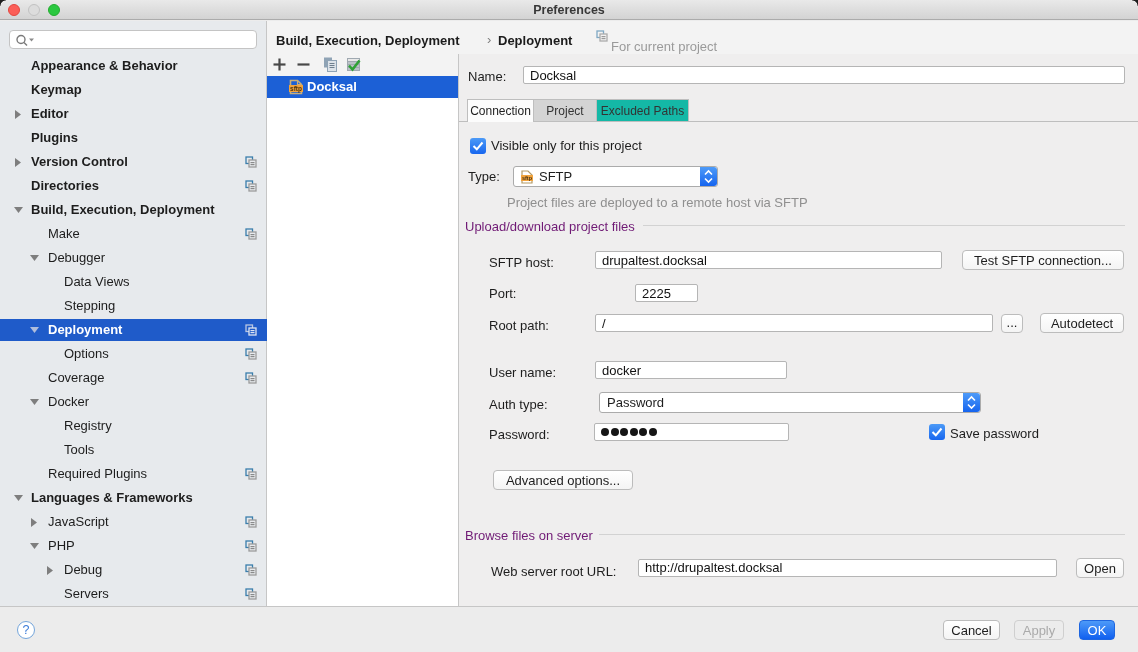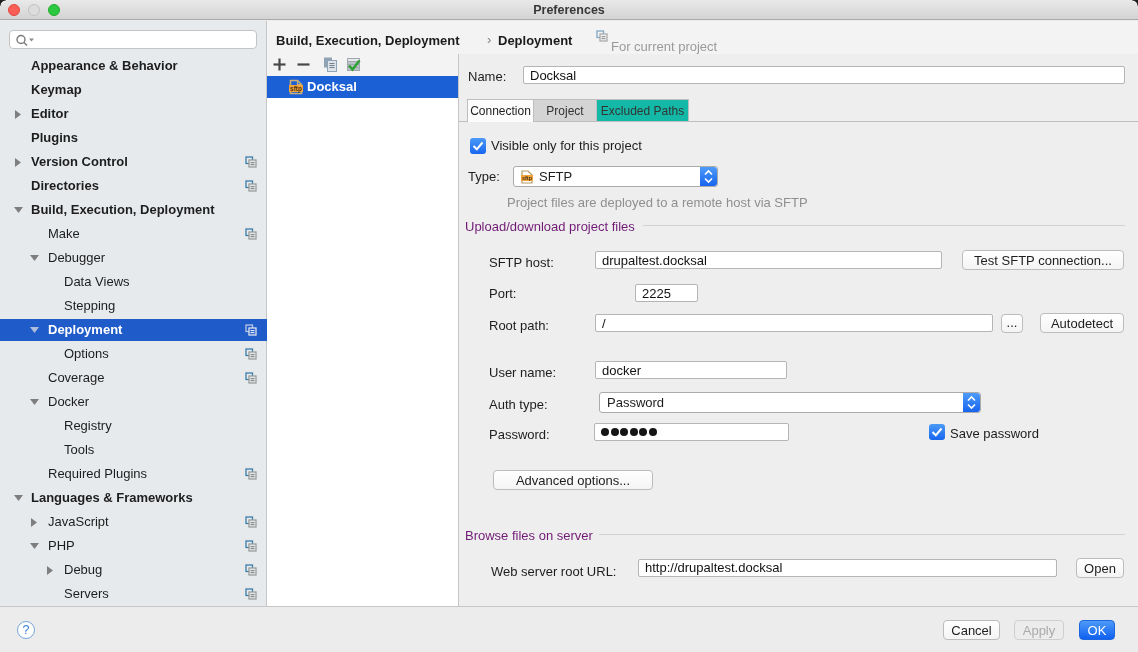--- a/index.html
+++ b/index.html
@@ -338,21 +338,21 @@
         <i class="dot"></i>
         <i class="dot"></i>
         <i class="dot"></i>
       </div>
  </div>
  <div class="cb" style="left:470px;top:370px"><svg width="16" height="16">
         <path d="M3.5 8 L6.8 11.3 L12.5 4.5" fill="none" stroke="#FFF" stroke-width="2"></path>
       </svg></div>
  <span class="lbl" style="left:491px;top:372px">Save password</span>
 
- <div class="btn" style="left:34px;top:416px;width:160px;height:20px;line-height:19px">Advanced options...</div>
+ <div class="btn" style="left:34px;top:416px;width:140px;height:20px;line-height:19px">Advanced options...</div>
 
  <span class="seclbl" style="left:6px;top:474px">Browse files on server</span>
  <div class="secline" style="left:140px;top:480px;width:526px"></div>
 
  <span class="lbl" style="left:32px;top:510px">Web server root URL:</span>
  <div class="fld" style="left:179px;top:505px;width:419px;height:18px;line-height:16px">http://drupaltest.docksal</div>
  <div class="btn" style="left:617px;top:504px;width:48px;height:20px;line-height:19px">Open</div>
 </div>
 
 <div id="botbar">

